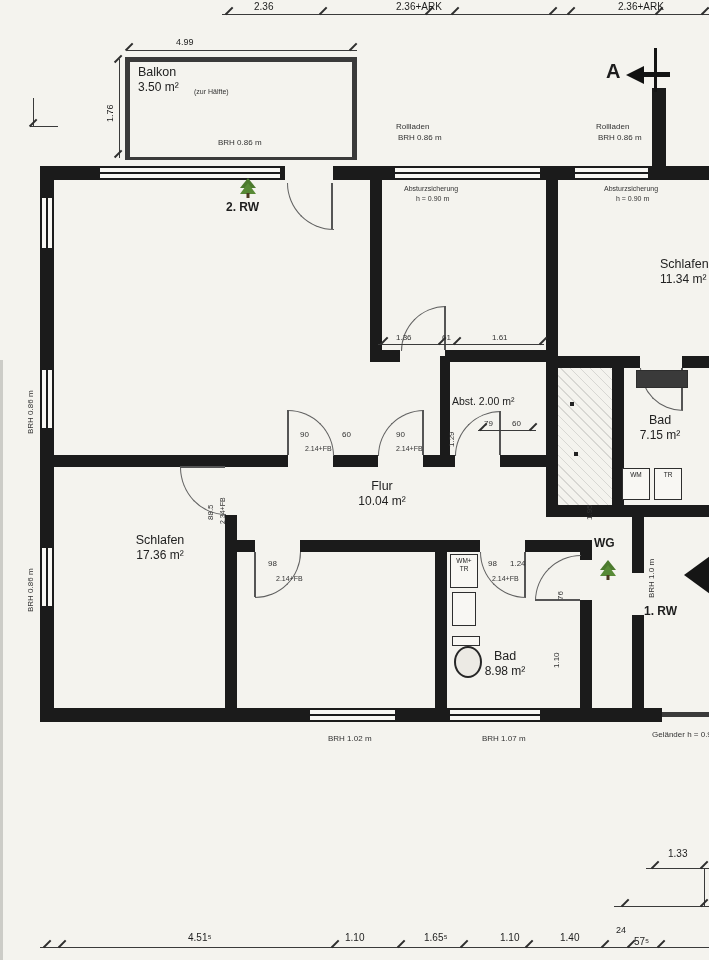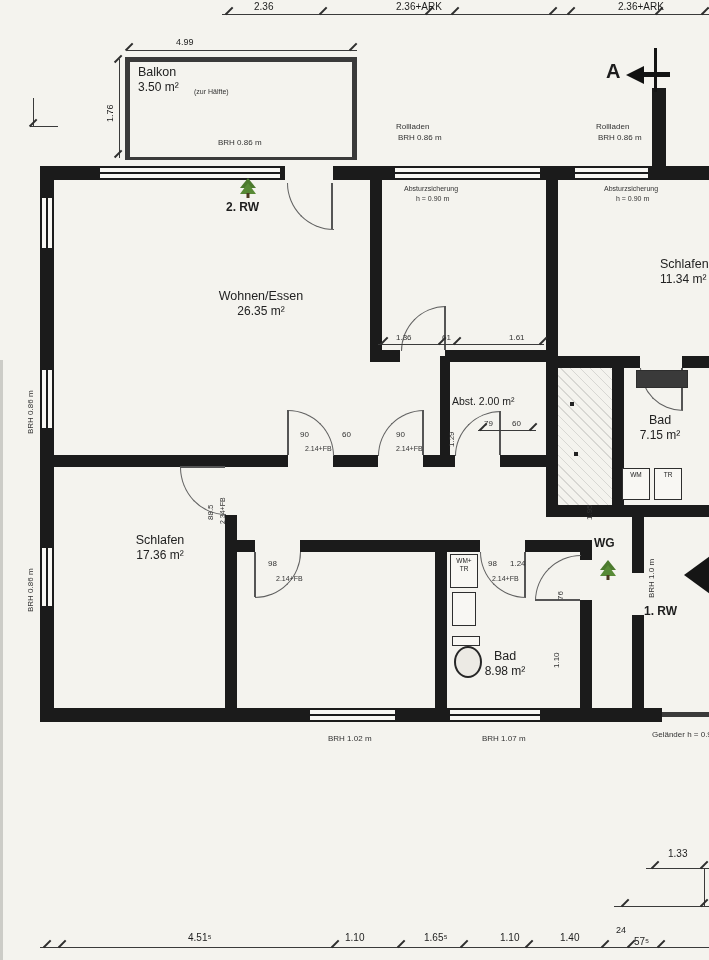--- a/index.html
+++ b/index.html
@@ -115,35 +115,35 @@
   <div class="arc q-tl" style="left:535px;top:555px;width:45px;height:45px"></div>
   <div class="leaf" style="left:535px;top:599px;width:45px;height:2px"></div>
   <div class="arc q-bl" style="left:640px;top:368px;width:42px;height:42px"></div>
   <div class="leaf" style="left:681px;top:368px;width:2px;height:42px"></div>
 
   <div class="room" style="left:138px;top:64px;text-align:left">
     <span class="nm">Balkon</span>
     <span class="ar">3.50 m²</span>
   </div>
   <div class="ann sm" style="left:194px;top:88px">(zur Hälfte)</div>
-  <div class="room" style="left:216px;top:288px;width:90px">
-    <span class="nm">Wohnen/Essen</span>
-    <span class="ar">26.35 m²</span>
-  </div>
   <div class="room" style="left:660px;top:256px;width:90px;text-align:left">
     <span class="nm">Schlafen</span>
     <span class="ar">11.34 m²</span>
   </div>
   <div class="room-line" style="left:452px;top:395px">
     <span>Abst.</span>
     <span>2.00 m²</span>
   </div>
   <div class="room" style="left:615px;top:412px;width:90px">
     <span class="nm">Bad</span>
     <span class="ar">7.15 m²</span>
+  </div>
+  <div class="room" style="left:337px;top:478px;width:90px">
+    <span class="nm">Flur</span>
+    <span class="ar">10.04 m²</span>
   </div>
   <div class="room" style="left:115px;top:532px;width:90px">
     <span class="nm">Schlafen</span>
     <span class="ar">17.36 m²</span>
   </div>
   <div class="room" style="left:460px;top:648px;width:90px">
     <span class="nm">Bad</span>
     <span class="ar">8.98 m²</span>
   </div>
 
@@ -207,21 +207,21 @@
   <div class="dln" style="left:30px;top:126px;width:28px;height:1px"></div>
   <div class="tick" style="left:28px;top:122px"></div>
 
   <div class="dln" style="left:378px;top:344px;width:166px;height:1px"></div>
   <div class="tick" style="left:379px;top:340px"></div>
   <div class="tick" style="left:437px;top:340px"></div>
   <div class="tick" style="left:452px;top:340px"></div>
   <div class="tick" style="left:538px;top:340px"></div>
   <div class="ann" style="left:396px;top:333px">1.36</div>
   <div class="ann" style="left:442px;top:333px">61</div>
-  <div class="ann" style="left:509px;top:333px">1.61</div>
+  <div class="ann" style="left:492px;top:333px">1.61</div>
 
   <div class="dln" style="left:478px;top:430px;width:58px;height:1px"></div>
   <div class="tick" style="left:478px;top:426px"></div>
   <div class="tick" style="left:528px;top:426px"></div>
   <div class="ann" style="left:484px;top:419px">79</div>
   <div class="ann" style="left:512px;top:419px">60</div>
   <div class="ann v" style="left:447px;top:447px">1.29</div>
 
   <div class="ann" style="left:300px;top:430px">90</div>
   <div class="ann" style="left:342px;top:430px">60</div>

